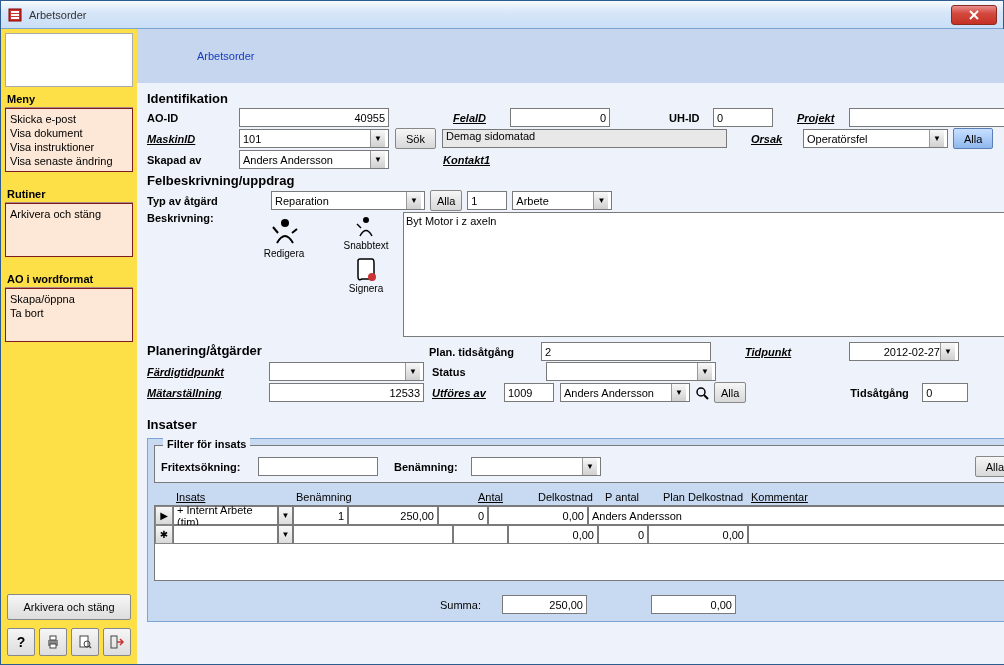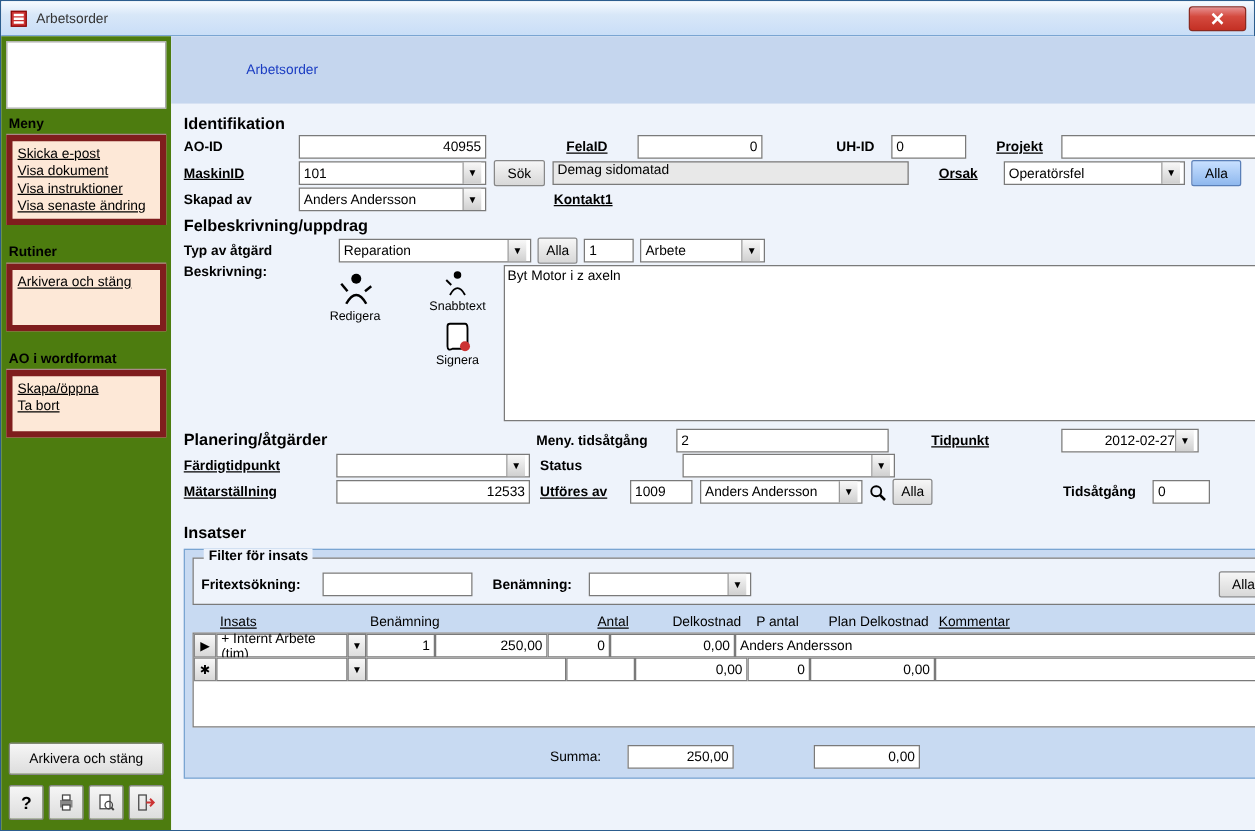--- a/index.html
+++ b/index.html
@@ -6,39 +6,39 @@
 body { background: #fff; width: 1004px; height: 665px; overflow: hidden; }
 
 .window { width: 1004px; height: 665px; border: 1px solid #2c5d8e; background: #fff; position: relative; }
 .titlebar { height: 28px; background: linear-gradient(#f7fbff, #d8e7f8 40%, #c9def7); display: flex; align-items: center; padding: 0 6px; border-bottom: 1px solid #7aa5d2; }
 .titlebar .icon { width: 16px; height: 16px; margin-right: 6px; display:flex;align-items:center;justify-content:center;}
 .titlebar .title { color: #333; flex: 1; }
 .titlebar .close-btn { width: 46px; height: 20px; background: linear-gradient(#e78f8f,#d44a3f 40%, #c43024); border:1px solid #8a2a20; border-radius:3px; color:#fff; display:flex;align-items:center;justify-content:center; font-weight:bold; font-size:12px;}
 
 .content { display: flex; height: calc(100% - 28px); }
 
-.sidebar { width: 162px; background: #4d7c0f; padding: 4px; display:flex; flex-direction:column; }
+.sidebar { width: 162px; background: #fde047; padding: 4px; display:flex; flex-direction:column; }
 .sidebar .logo-box { height: 54px; background:#fff; border:1px solid #aaa; margin-bottom:0; }
 .sidebar .section-label { font-weight: bold; padding: 6px 2px 2px; border-bottom:1px solid #a88; }
-.sidebar .menu-box { background:#fde8d7; border:5px solid #7f1d1d; padding:3px 4px; margin-bottom:10px;text-decoration:underline; }
+.sidebar .menu-box { background:#fde8d7; border:1px solid #7f1d1d; padding:3px 4px; margin-bottom:10px; }
 .sidebar .menu-item { padding:1px 0; cursor:pointer; }
 .sidebar .spacer { flex:1; }
 .sidebar .big-btn { background:linear-gradient(#f6f6f6,#ddd); border:1px solid #888; padding:6px; text-align:center; margin:4px 2px; cursor:pointer; border-radius:2px; }
 .sidebar .icon-row { display:flex; gap:4px; margin:4px 2px; }
 .sidebar .icon-row .tool-btn { width:28px; height:28px; background:linear-gradient(#f6f6f6,#ddd); border:1px solid #888; display:flex;align-items:center;justify-content:center; cursor:pointer; border-radius:2px;}
 
 .main { flex:1; position:relative; background:#eef3fb; }
 .banner { height:54px; background:#c5d6ee; display:flex; align-items:center; padding-left:60px; font-size:22px; color:#1a3cc2; font-family:Times, serif; }
 
 .form-area { padding:4px 10px 0 10px; background:#eef3fb; }
 .section-title { font-weight:bold; font-size:13px; margin:4px 0 2px; }
 
 .row { display:flex; align-items:center; margin:1px 0; gap:2px; }
 .label { width:90px; font-weight:bold; }
-.label.u { text-decoration:underline; }
+.label.u { text-decoration:underline;font-style:italic; }
 input.field, .combo, .readonly { height:19px; border:1px solid #7a7a7a; background:#fff; padding:0 3px; }
 .combo { display:flex; align-items:center; }
 .combo .arrow { width:15px; height:17px; background:linear-gradient(#f8f8f8,#d0d0d0); border-left:1px solid #999; display:flex;align-items:center;justify-content:center; font-size:8px; margin-left:auto; cursor:pointer;}
 .readonly { background:#e8e8e8; }
 .btn { height:21px; background:linear-gradient(#f6f6f6,#d8d8d8); border:1px solid #888; padding:0 10px; cursor:pointer; border-radius:2px; display:flex;align-items:center;}
 .btn.blue { background:linear-gradient(#c8e0ff,#8fb8ee); border-color:#5a7fb8; }
 
 textarea.big { border:1px solid #7a7a7a; background:#fff; resize:none; padding:2px; font-family:inherit; font-size:11px; }
 
 .icon-btn { display:flex; flex-direction:column; align-items:center; cursor:pointer; padding:4px; }
@@ -241,21 +241,21 @@
           </div>
           <div style="flex:1;position:relative;">
             <textarea class="big" style="width: 100%; height: 125px;">Byt Motor i z axeln</textarea>
             
           </div>
         </div>
 
         <div class="section-title">Planering/åtgärder</div>
         <div class="row" style="margin-top:-18px;">
           <span style="width:280px"></span>
-          <span class="label" style="width:110px">Meny. tidsåtgång</span>
+          <span class="label" style="width:110px">Plan. tidsåtgång</span>
           <input class="field" style="width: 170px;" value="2">
           <span style="width:30px"></span>
           <span class="label u" style="width:60px">Tidpunkt</span>
           <span style="width:40px"></span>
           <div class="combo" style="width:110px">
               <span style="text-align:right;flex:1">2012-02-27</span>
               <span class="arrow">▼</span>
             </div>
         </div>
         <div class="row">

